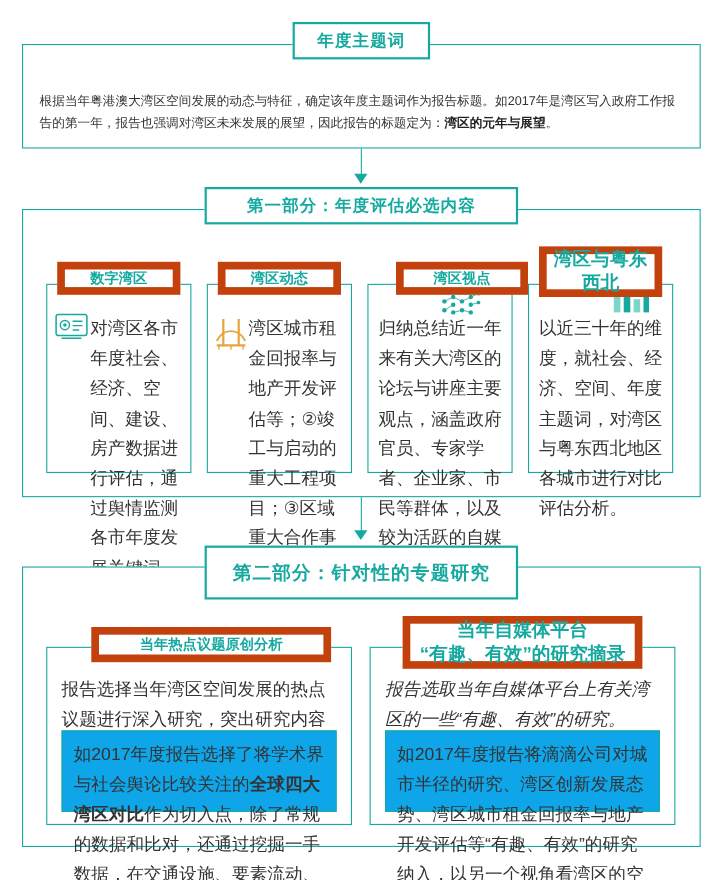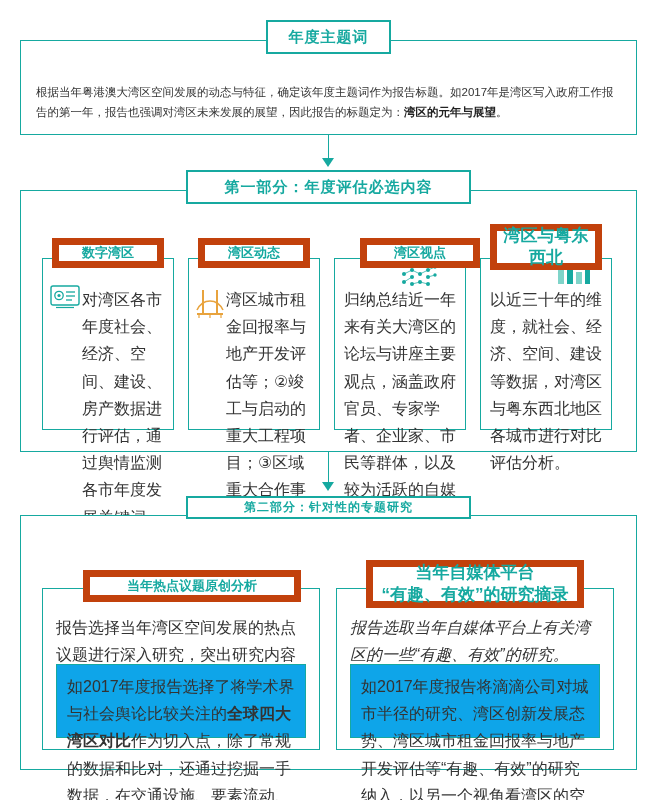--- a/index.html
+++ b/index.html
@@ -204,28 +204,28 @@
   <div class="sub-card" style="left:480px; top:258px; width:132px; height:172px;"></div>
   <div class="sub-head two-line" style="left:490px; top:224px; width:112px; height:46px;">湾区与粤东西北</div>
   <div class="icon" style="left:556px; top:252px; width:36px; height:34px;">
     <svg width="36" height="34" viewBox="0 0 36 34">
       <rect x="2" y="16" width="6" height="16" fill="#7fd4c9"></rect>
       <rect x="11" y="8" width="6" height="24" fill="#16a9a0"></rect>
       <rect x="20" y="20" width="6" height="12" fill="#7fd4c9"></rect>
       <rect x="29" y="3" width="5" height="29" fill="#16a9a0"></rect>
     </svg>
   </div>
-  <div class="card-text" style="left:490px; top:286px; width:112px;">以近三十年的维度，就社会、经济、空间、建设等数据，对湾区与粤东西北地区各城市进行对比评估分析。</div>
+  <div class="card-text" style="left:490px; top:286px; width:112px;">以近三十年的维度，就社会、经济、空间、年度主题词，对湾区与粤东西北地区各城市进行对比评估分析。</div>
 
   <div class="vline" style="left:328px; top:452px; height:32px;"></div>
   <div class="arrow-down" style="left:322px; top:482px;"></div>
 
   <div class="outer-box" style="left:20px; top:515px; width:617px; height:255px;"></div>
 
-  <div class="title-pill" style="left:186px; top:496px; width:285px; height:23px; font-size:12px;">第二部分：针对性的专题研究</div>
+  <div class="title-pill" style="left:186px; top:496px; width:285px; height:49px; font-size:17px;">第二部分：针对性的专题研究</div>
 
   <div class="sub-card" style="left:42px; top:588px; width:278px; height:162px;"></div>
   <div class="sub-head" style="left:72px; top:570px; width:218px; height:32px;margin-left:11px;">当年热点议题原创分析</div>
   <div class="card-text" style="left:56px; top:614px; width:250px;">报告选择当年湾区空间发展的热点议题进行深入研究，突出研究内容的原创性、启发性与科学性。</div>
   <div class="inner-note" style="left:56px; top:664px; width:250px; height:74px;">
     <span>如2017年度报告选择了将学术界与社会舆论比较关注的</span><b>全球四大湾区对比</b><span>作为切入点，除了常规的数据和比对，还通过挖掘一手数据，在交通设施、要素流动、区域联系等方面进行了大量原创性的分析。</span>
   </div>
 
   <div class="sub-card" style="left:336px; top:588px; width:278px; height:162px;"></div>
   <div class="sub-head two-line" style="left:366px; top:560px; width:218px; height:48px; flex-direction:column;">

